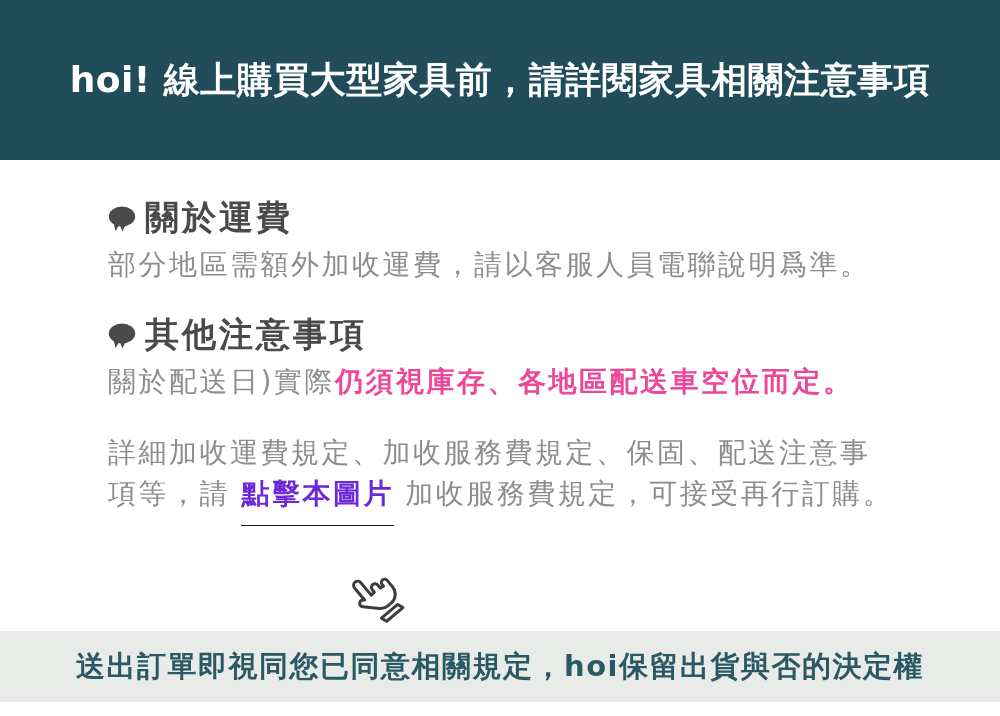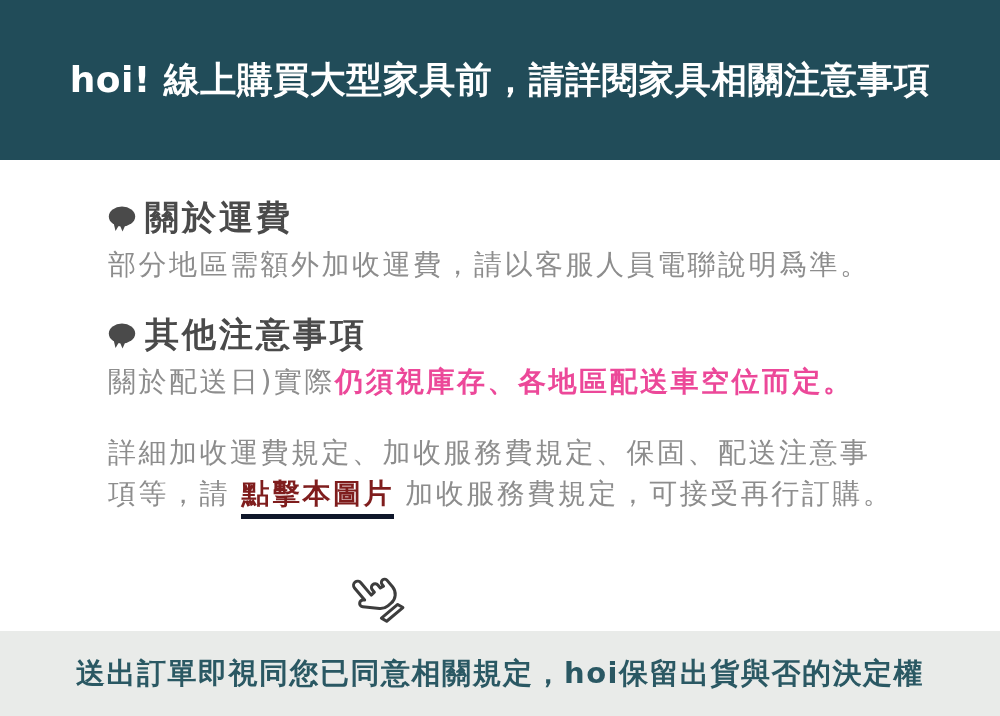--- a/index.html
+++ b/index.html
@@ -43,40 +43,40 @@
     white-space:nowrap;
   }
   .body-line {
     display:block;
     font-size:28px; line-height:41px;
     color:#8d8d8d; letter-spacing:2.5px;
     white-space:nowrap;
   }
   .em-red { color:#ec4899; font-weight:bold; }
   .link-red {
-    color:#7f1d1d; font-weight:bold;
+    color:#6d28d9; font-weight:bold;
     display:inline-block;
-    border-bottom:5px solid #0f172a;
-    padding-bottom:3px;
+    border-bottom:1px solid #0f172a;
+    padding-bottom:14px;
     line-height:34px;
     cursor:pointer;
   }
 
   
   .hand-cursor {
     position:absolute; left:344px; top:569px;
     width:64px; height:60px;
     pointer-events:none;
   }
   .hand-cursor svg { display:block; width:100%; height:100%; }
 
   
   .footer-band {
     position:absolute; top:631px; left:0;
-    width:1000px; height:85px;
+    width:1000px; height:71px;
     background:#e9ebe9;
     display:flex; align-items:center; justify-content:center;
   }
   .footer-text {
     color:#2a5863;
     font-size:29px;
     font-weight:bold;
     letter-spacing:1.5px;
     white-space:nowrap;
   }

